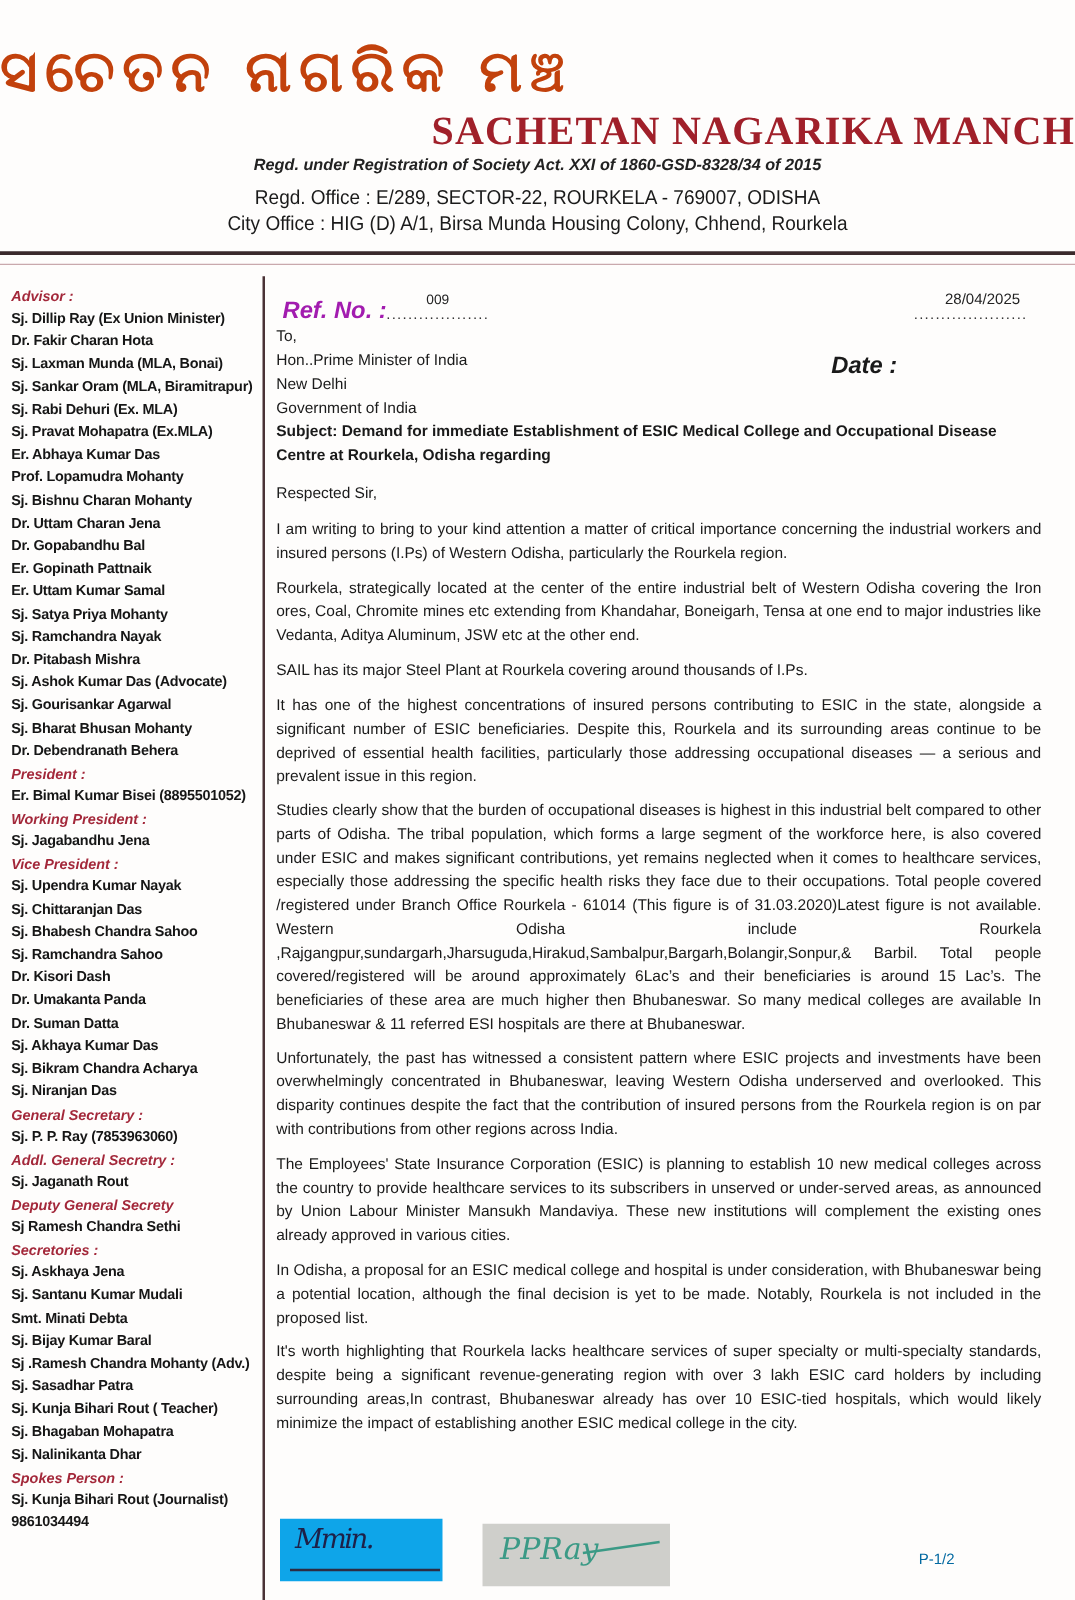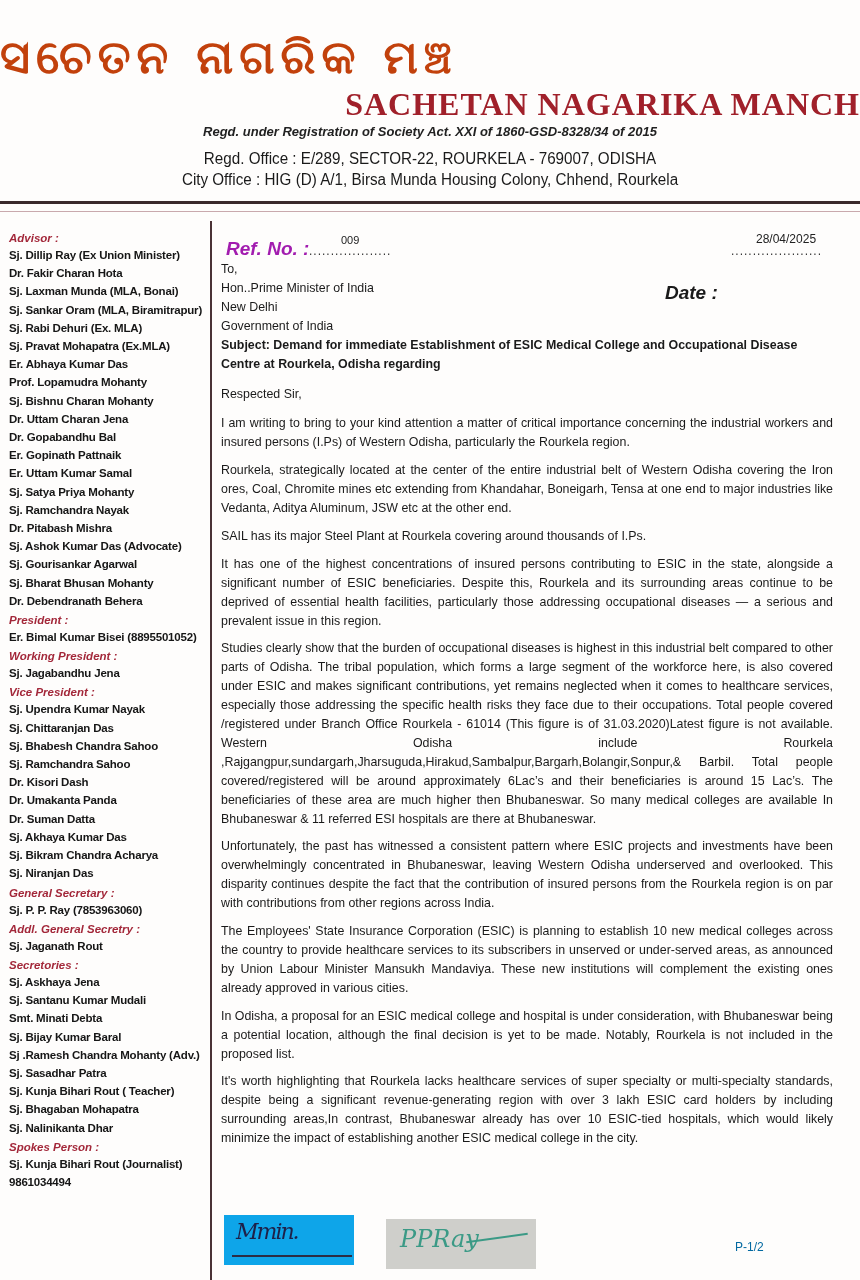--- a/index.html
+++ b/index.html
@@ -120,20 +120,24 @@
     </div>
     <div class="side-group">
       <div class="side-heading">General Secretary :</div>
       <div class="side-name">Sj. P. P. Ray (7853963060)</div>
     </div>
     <div class="side-group">
       <div class="side-heading">Addl. General Secretry :</div>
       <div class="side-name">Sj. Jaganath Rout</div>
     </div>
     <div class="side-group">
+      <div class="side-heading">Deputy General Secrety</div>
+      <div class="side-name">Sj Ramesh Chandra Sethi</div>
+    </div>
+    <div class="side-group">
       <div class="side-heading">Secretories :</div>
       <div class="side-name">Sj. Askhaya Jena</div>
       <div class="side-name">Sj. Santanu Kumar Mudali</div>
       <div class="side-name">Smt. Minati Debta</div>
       <div class="side-name">Sj. Bijay Kumar Baral</div>
       <div class="side-name">Sj .Ramesh Chandra Mohanty (Adv.)</div>
       <div class="side-name">Sj. Sasadhar Patra</div>
       <div class="side-name">Sj. Kunja Bihari Rout  ( Teacher)</div>
       <div class="side-name">Sj. Bhagaban Mohapatra</div>
       <div class="side-name">Sj. Nalinikanta Dhar</div>

